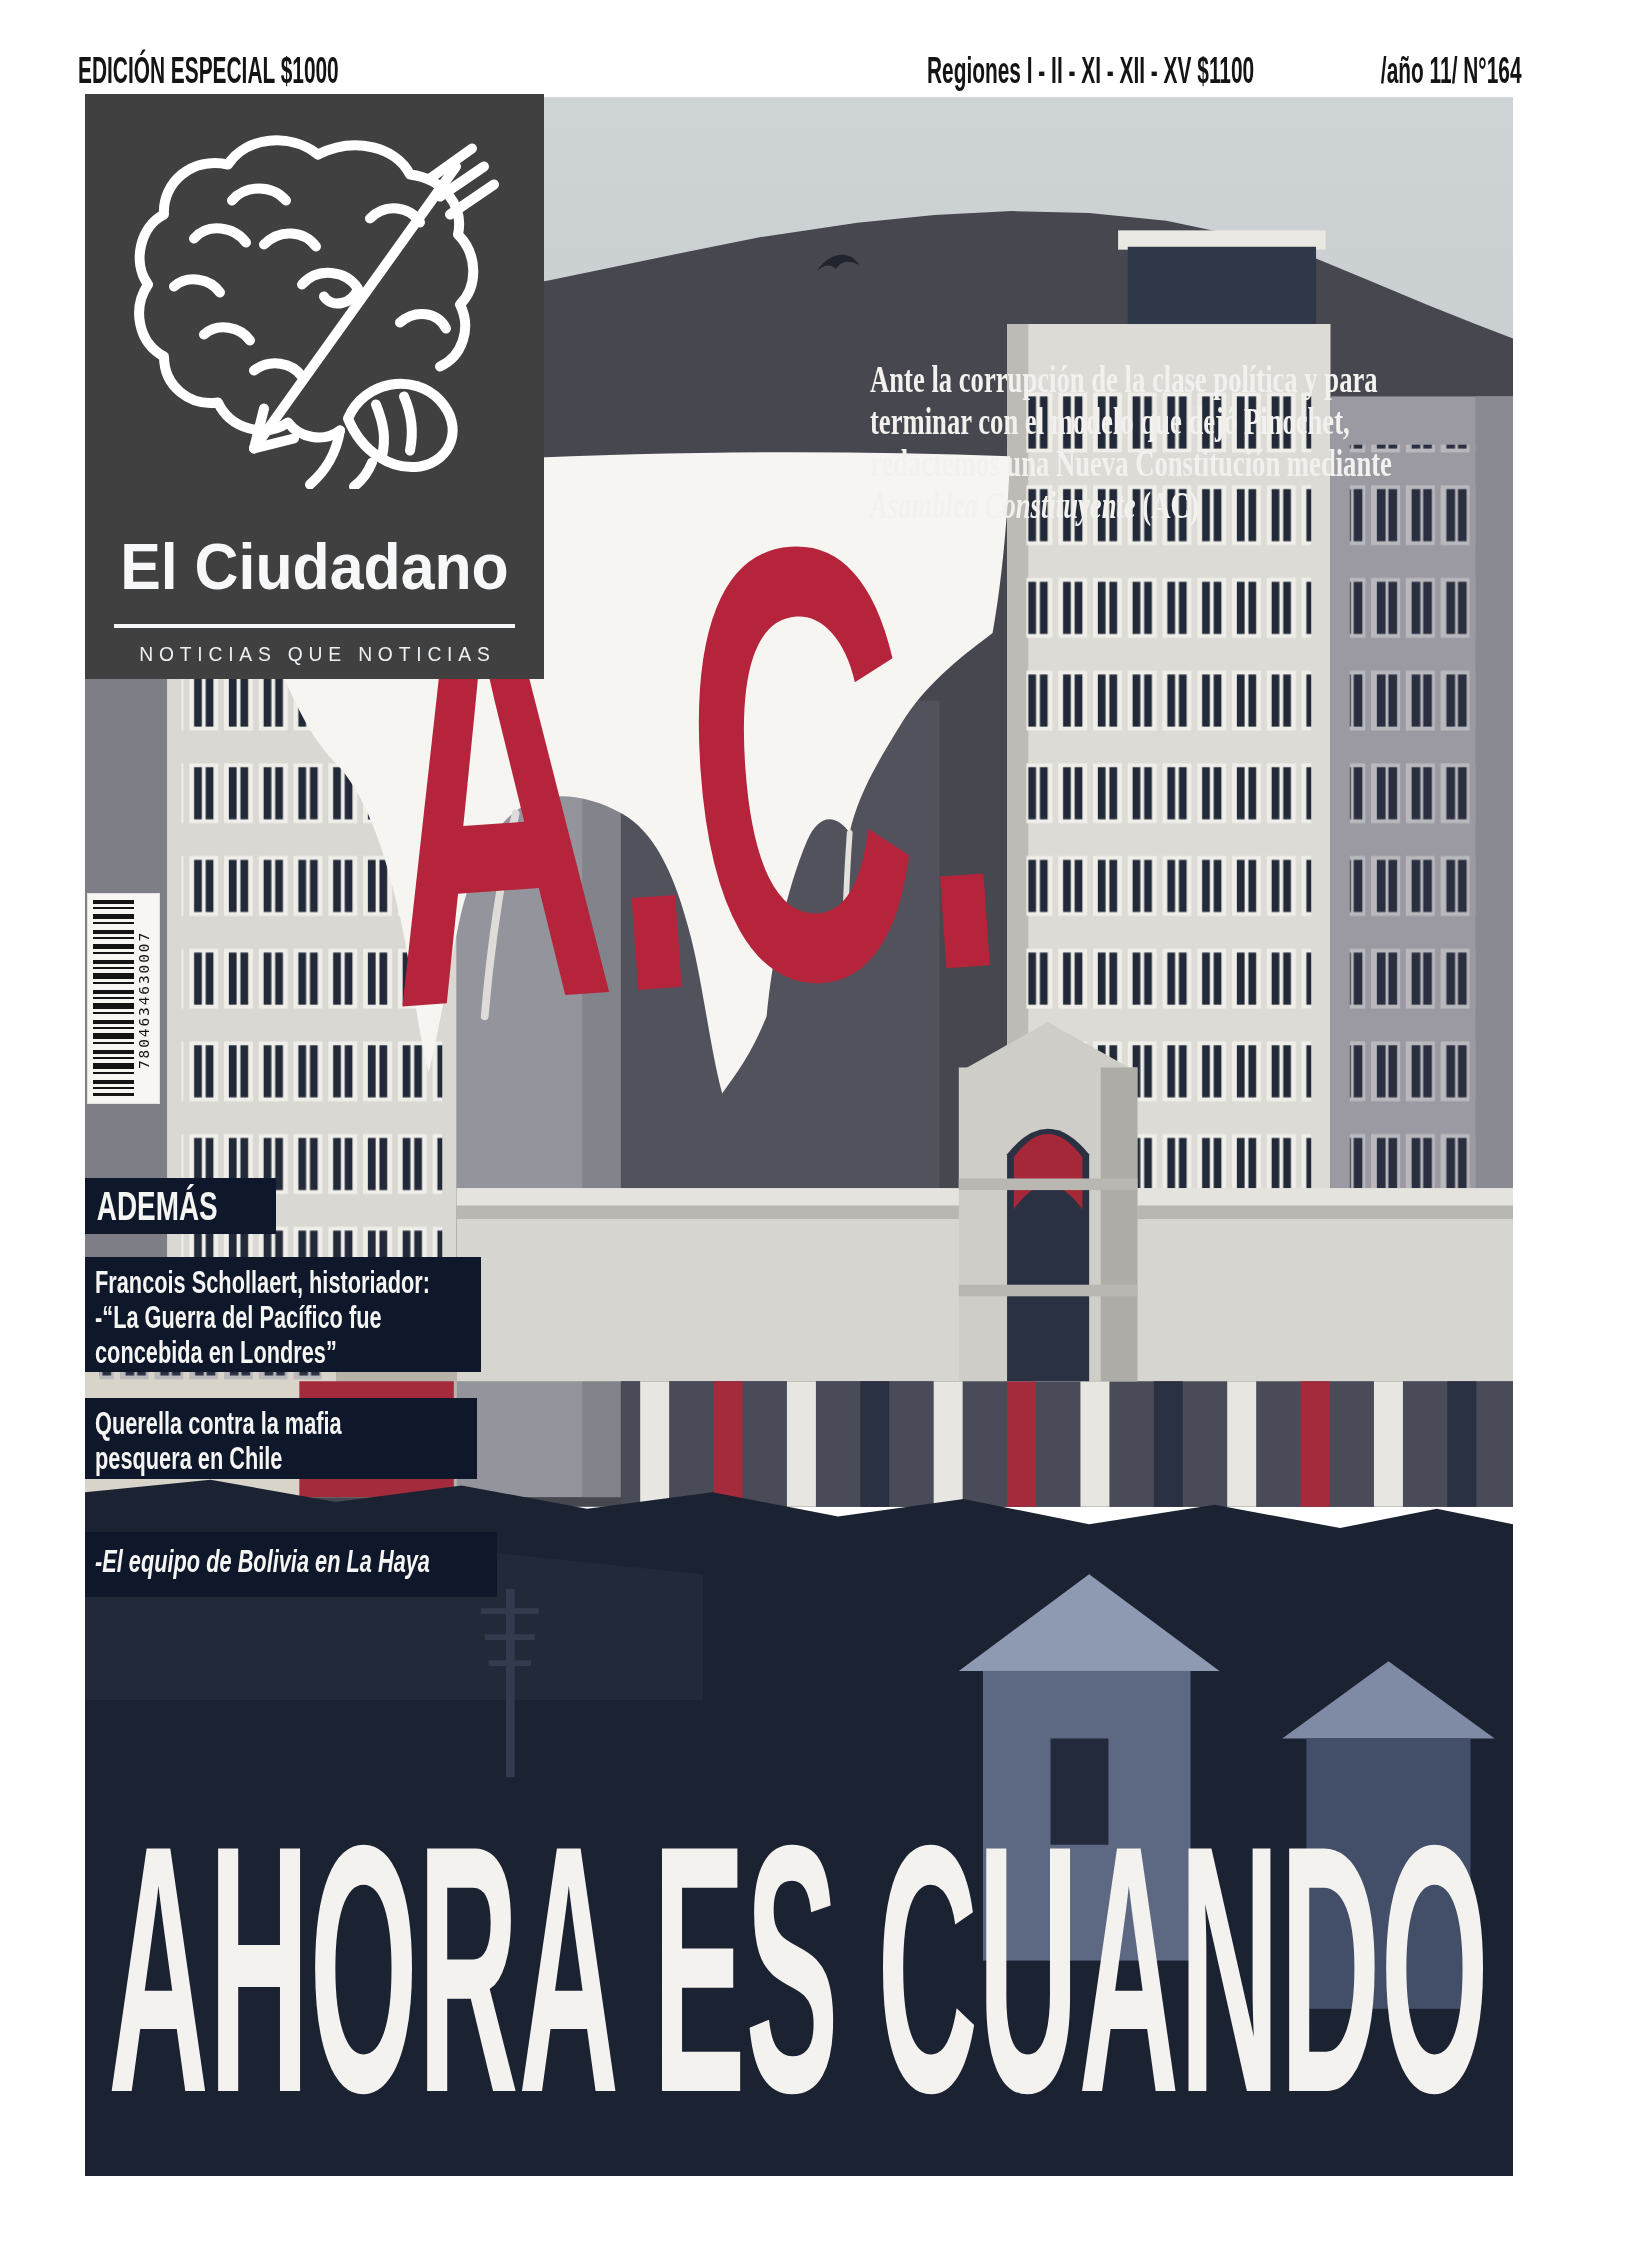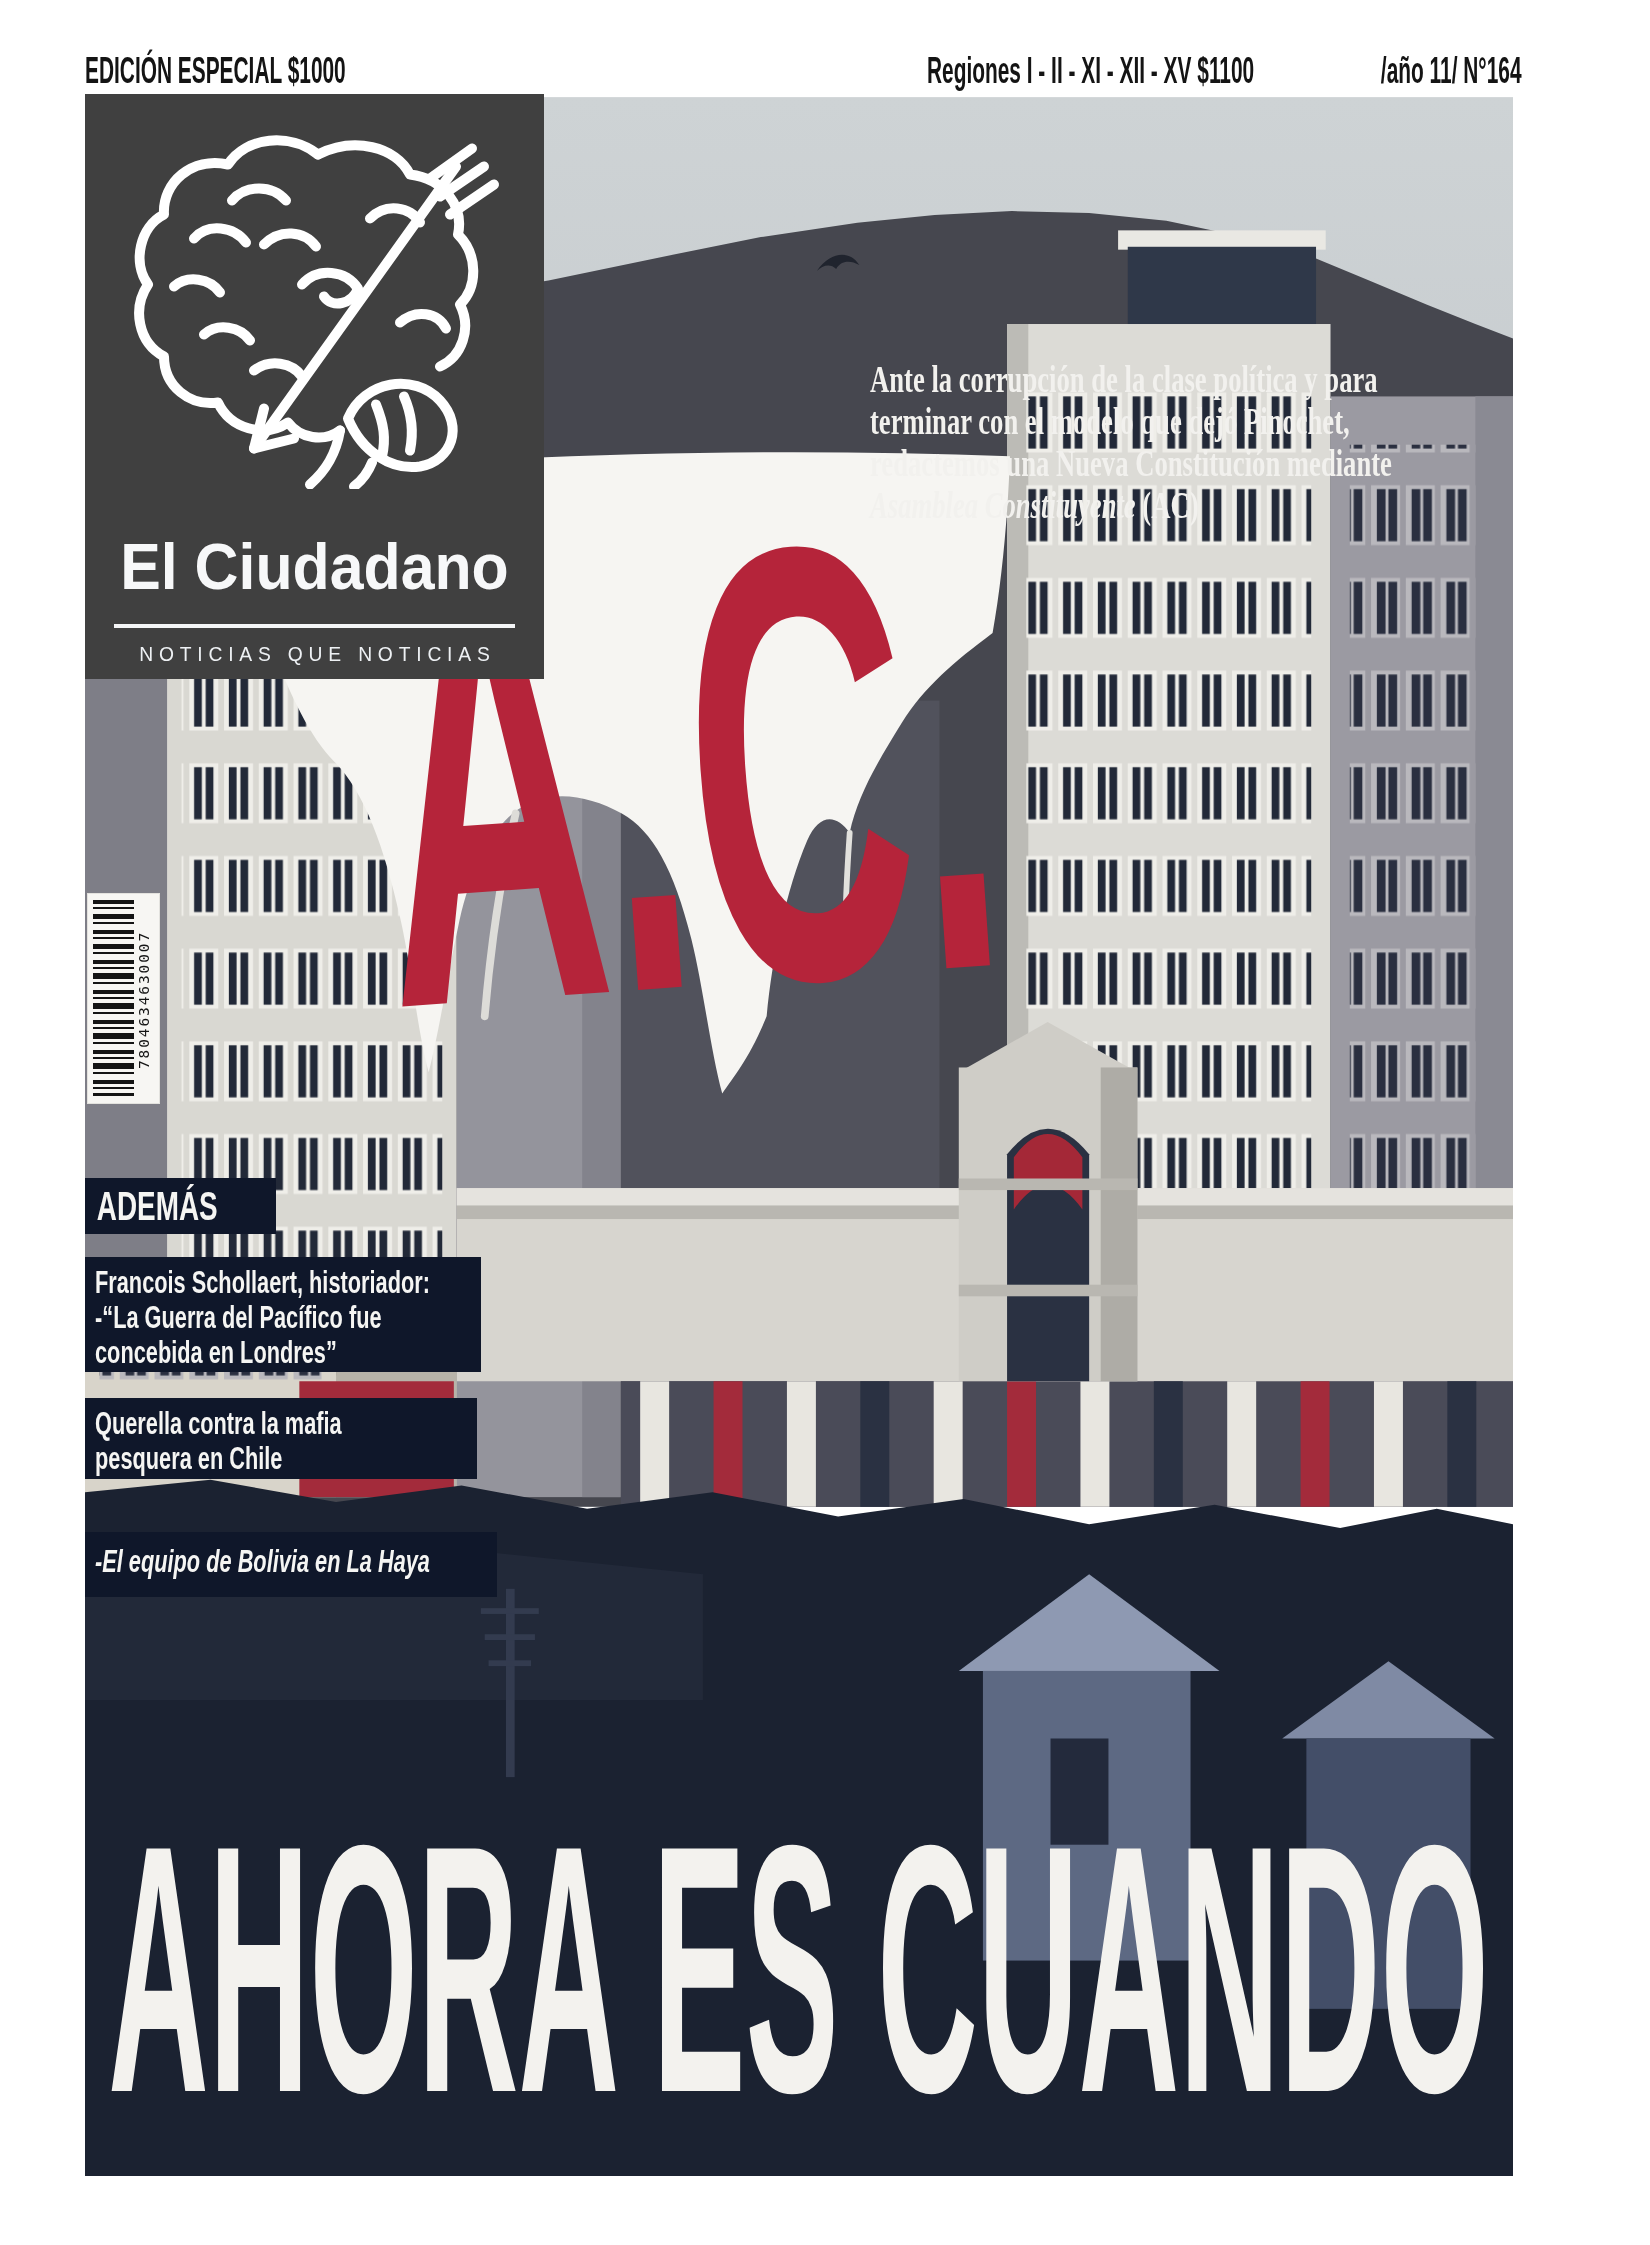--- a/index.html
+++ b/index.html
@@ -3,21 +3,21 @@
 <meta charset="utf-8">
 <style>
   html,body{margin:0;padding:0;background:#ffffff;}
   #page{position:relative;width:1650px;height:2246px;background:#ffffff;overflow:hidden;
         font-family:"Liberation Sans",sans-serif;}
   .abs{position:absolute;}
   .cond{display:inline-block;transform-origin:left top;white-space:nowrap;}
 
   
   .hdr{top:50px;font-weight:700;font-size:36px;color:#141414;letter-spacing:0;}
-  #hdr-left{left:85px;}
+  #hdr-left{left:78px;}
   #hdr-left .cond{transform:scaleX(.58);}
   #hdr-right{right:128px;text-align:right;}
   #hdr-right .cond{transform-origin:right top;transform:scaleX(.58);}
   #hdr-right .gap{display:inline-block;width:25px;}
 
   
   #art{left:85px;top:97px;width:1428px;height:2079px;}
 
   
   #masthead{left:85px;top:94px;width:459px;height:585px;background:#404040;}

